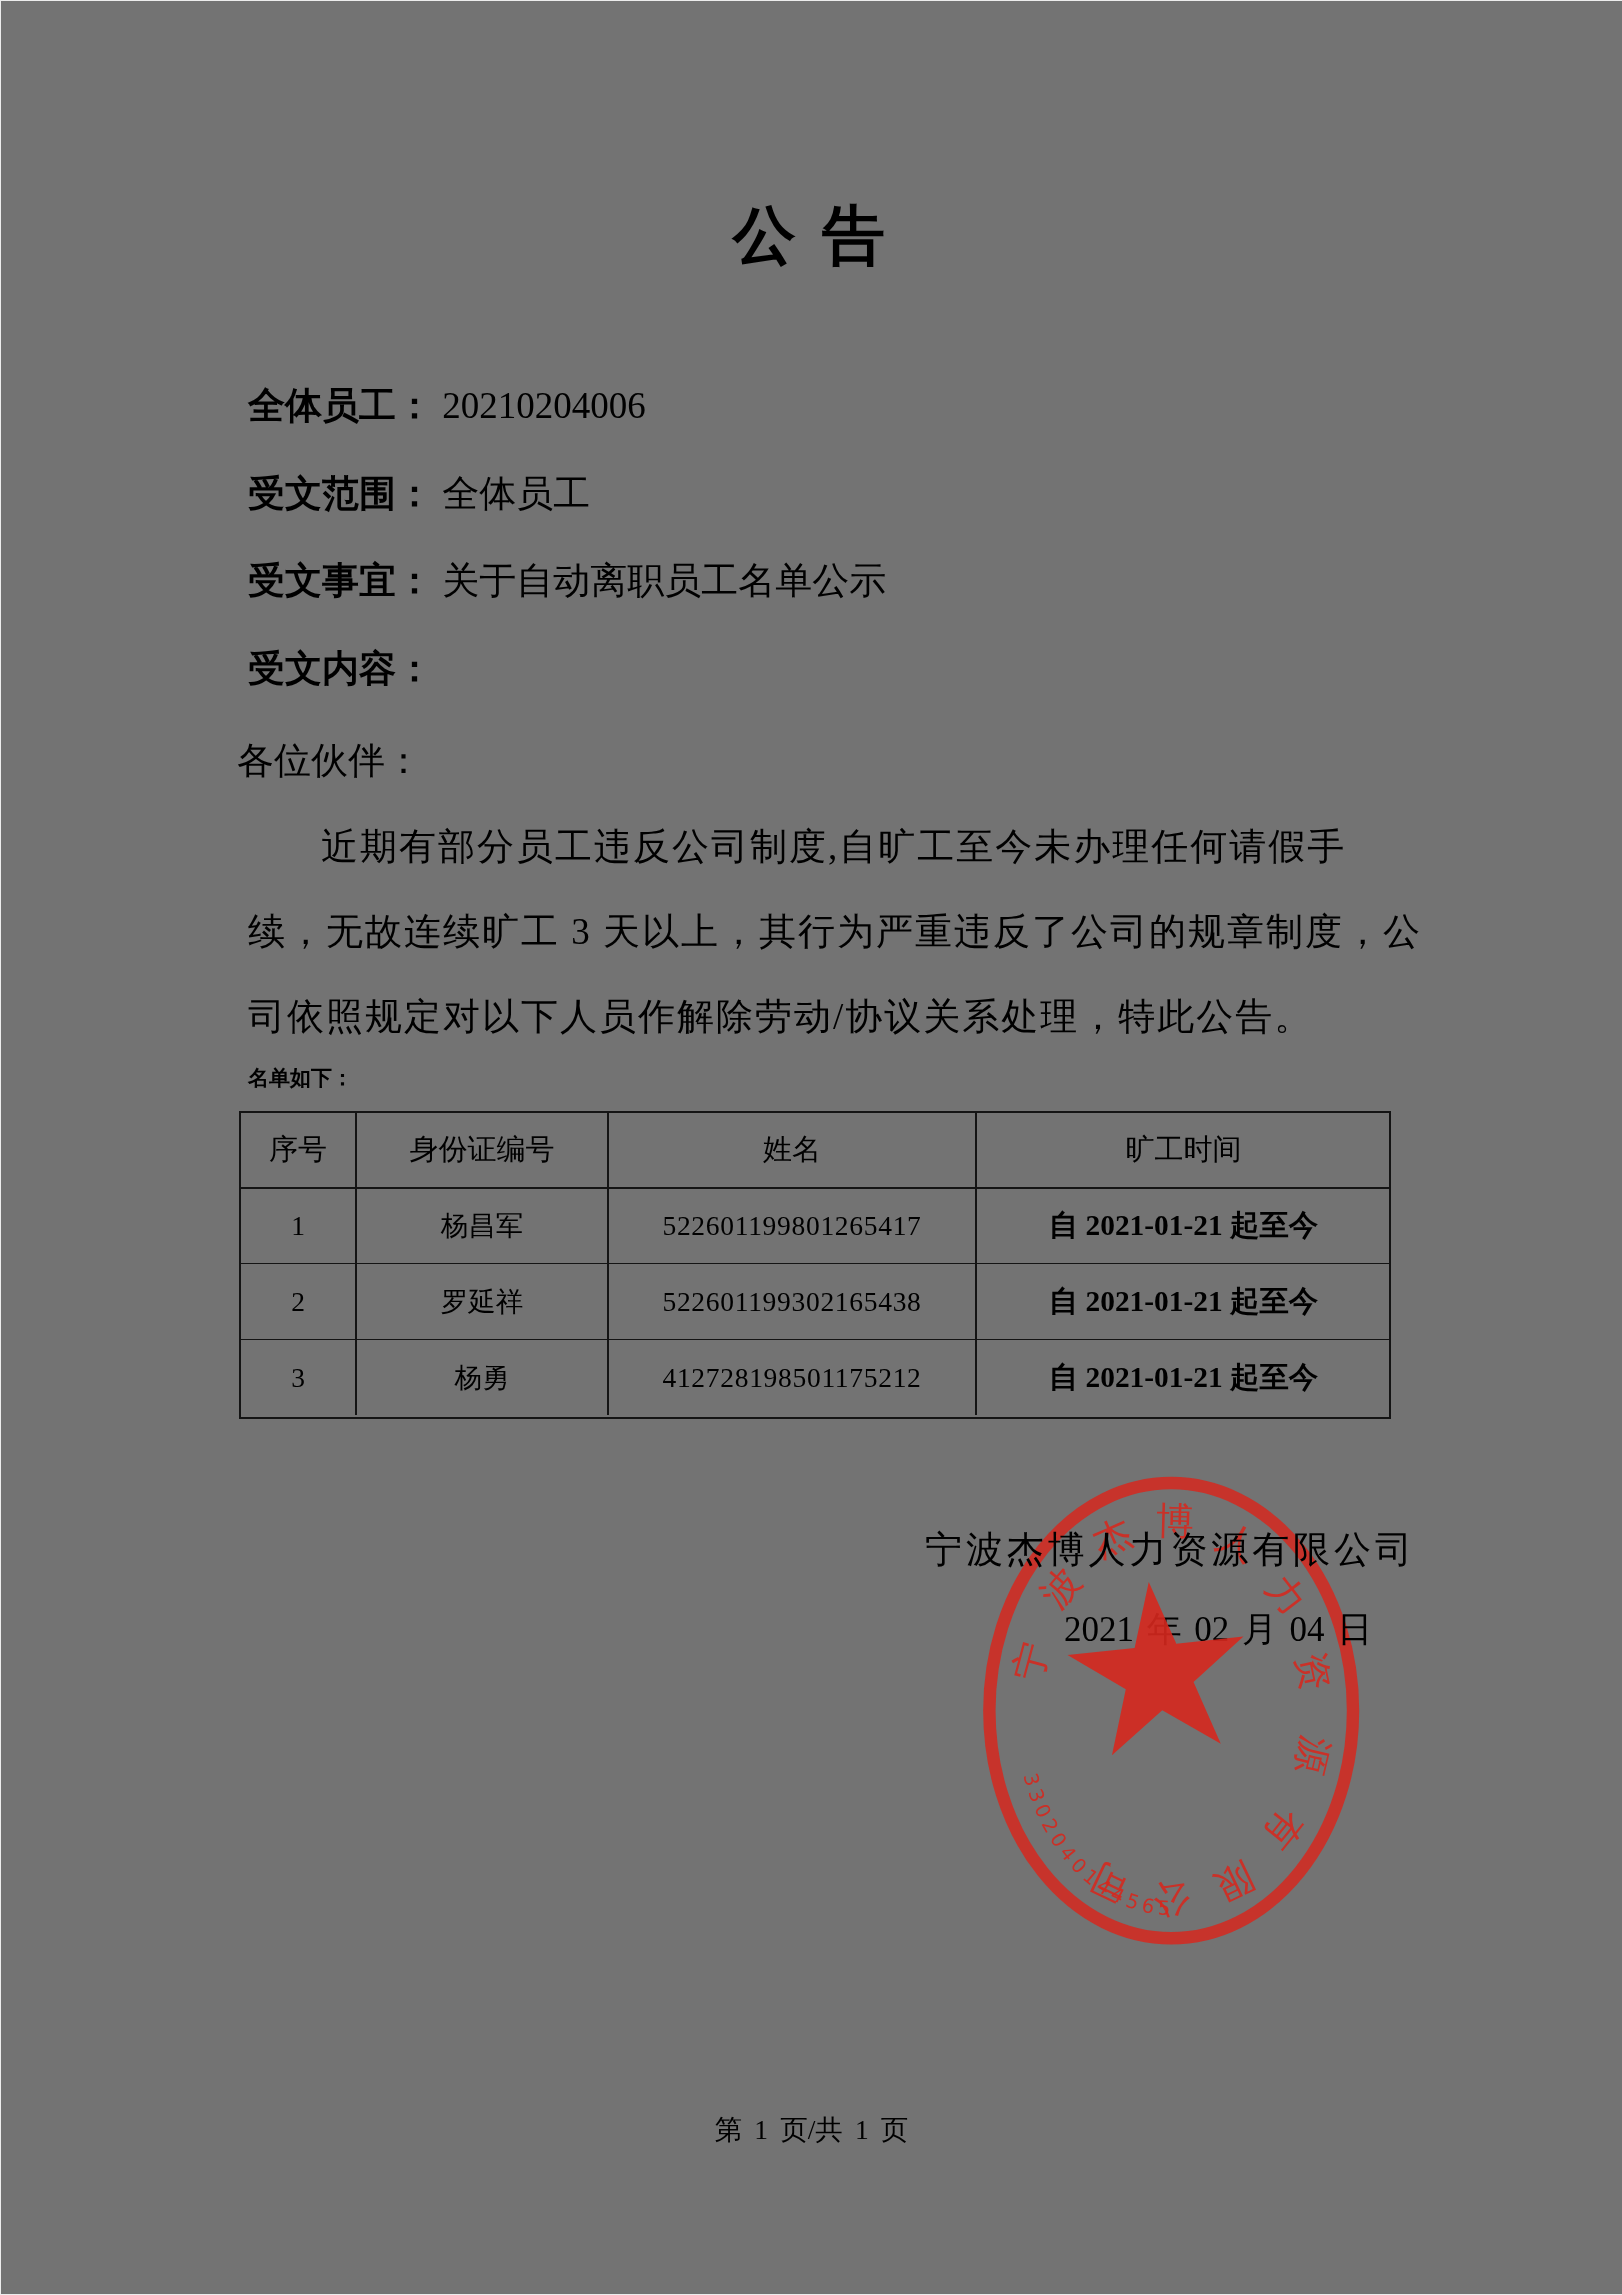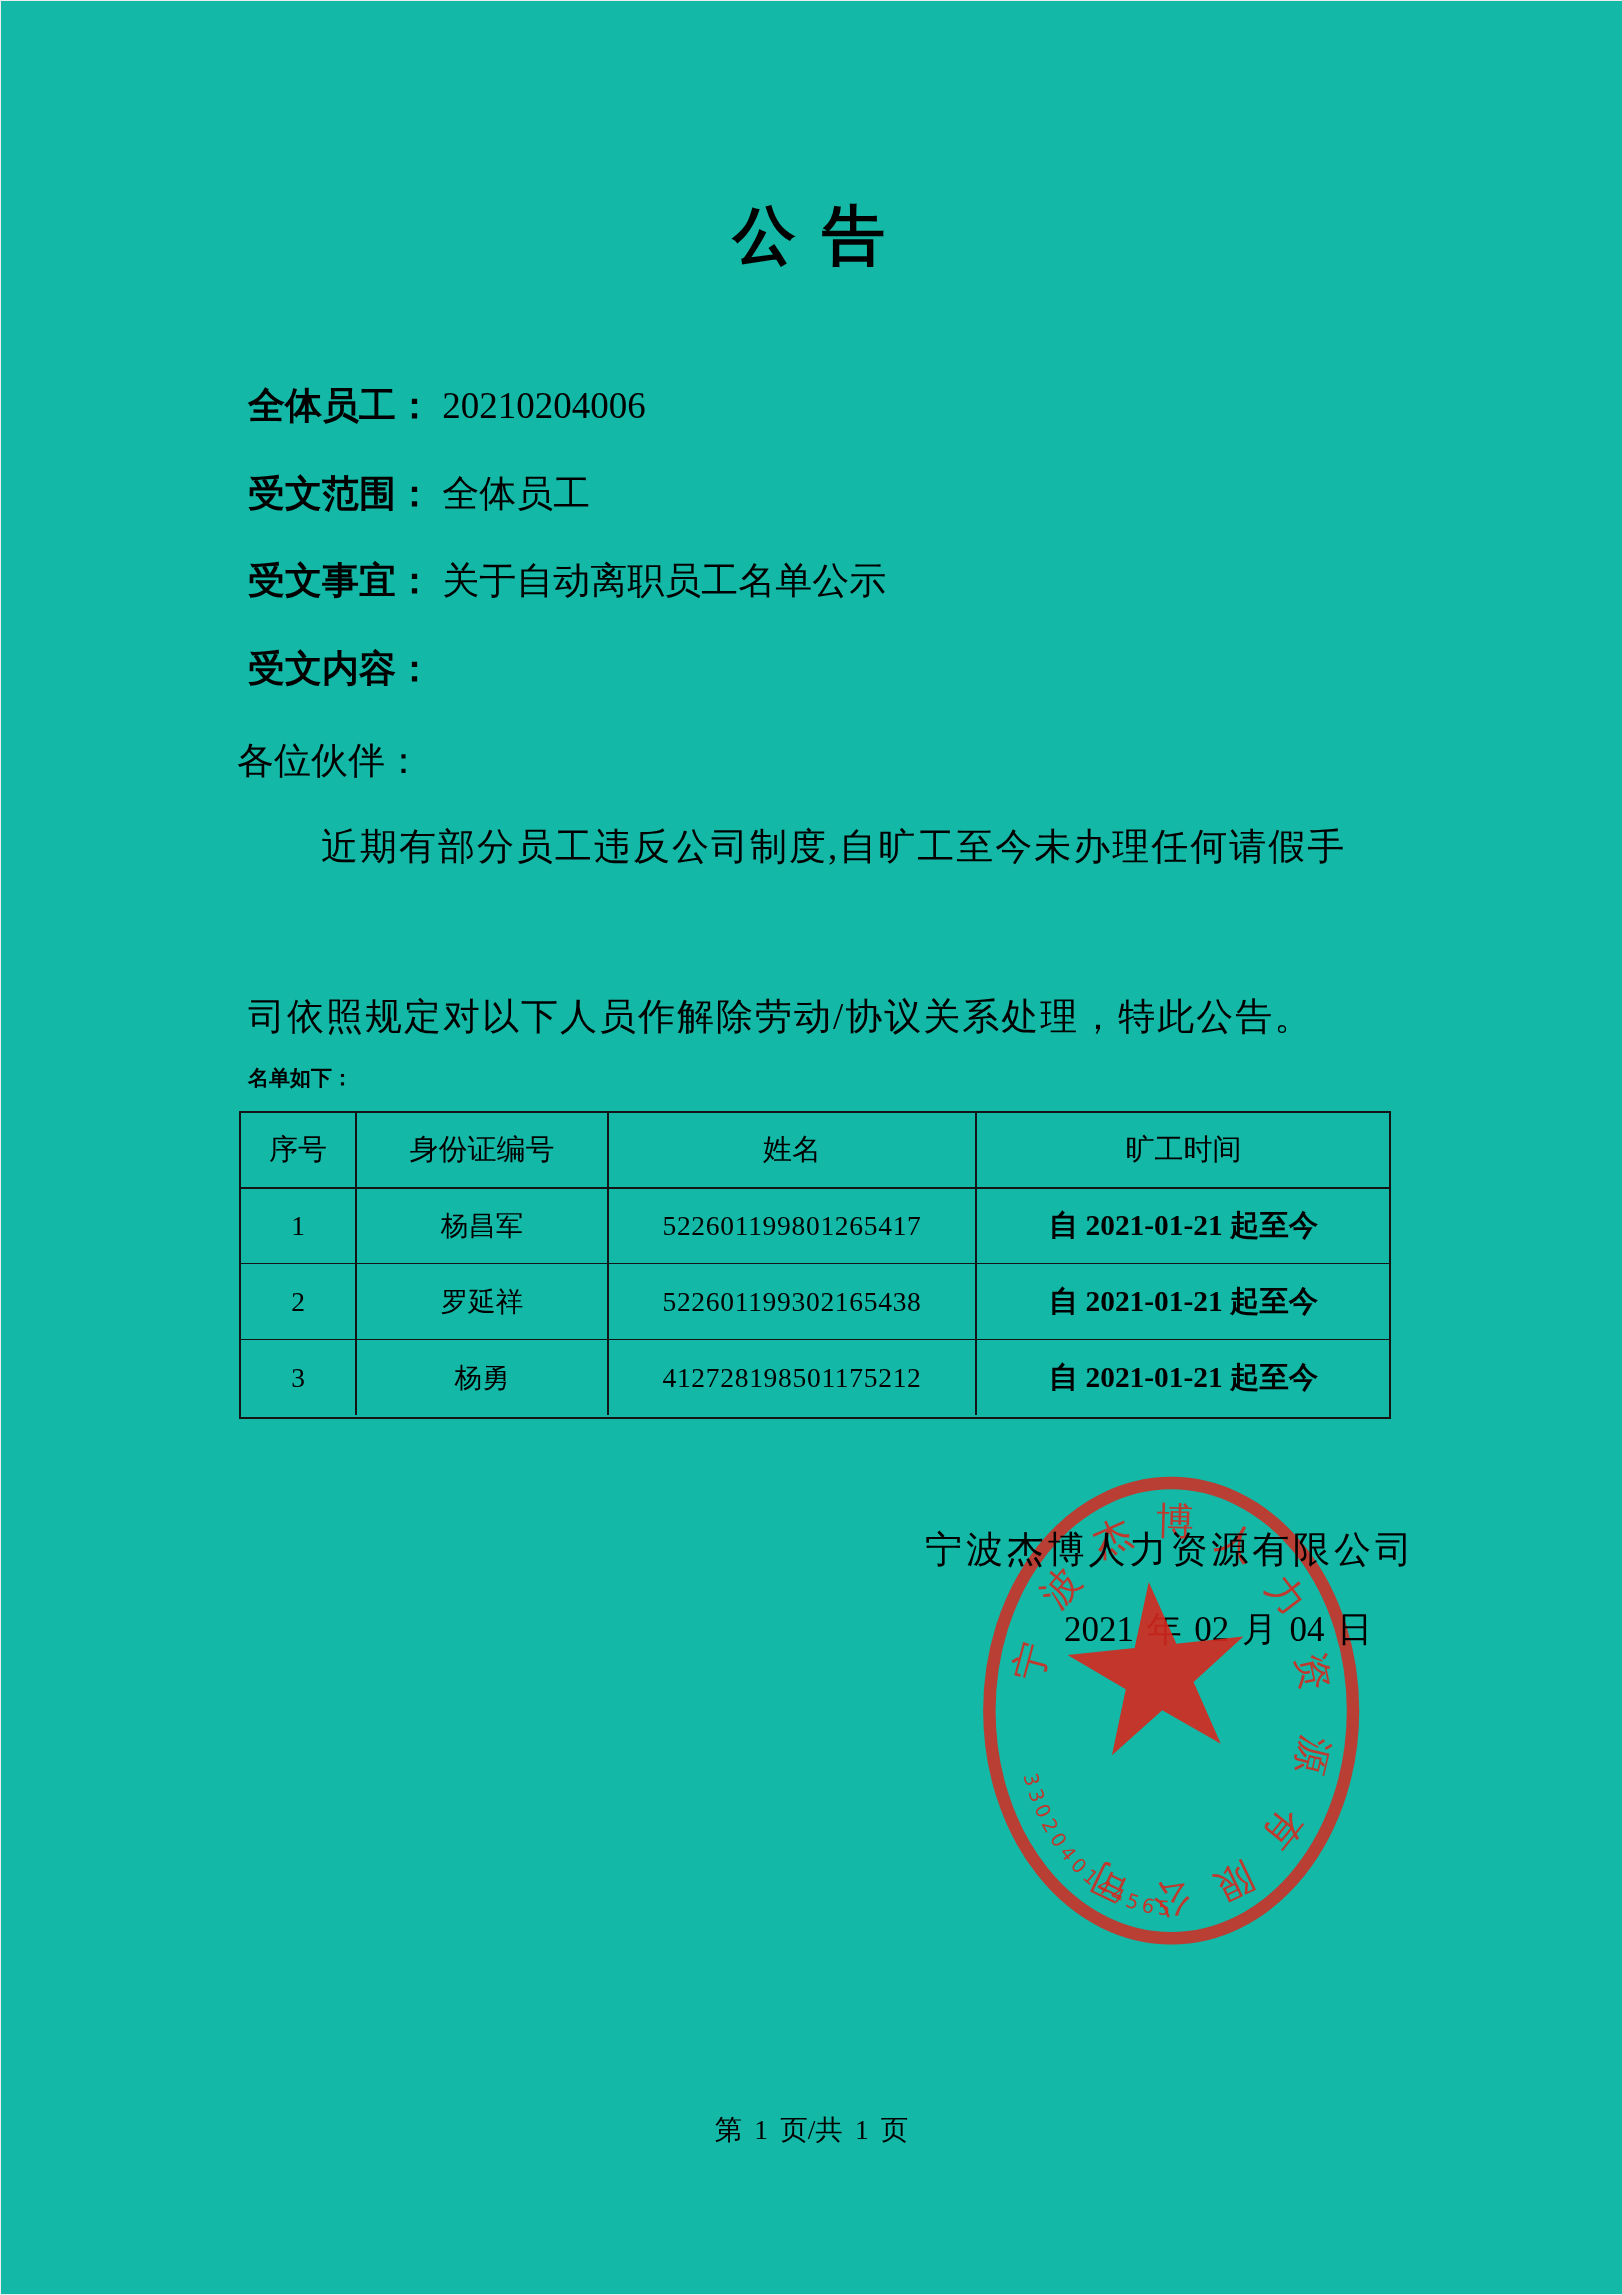--- a/index.html
+++ b/index.html
@@ -1,19 +1,19 @@
 <!DOCTYPE html>
 <html style="font-size:10.5px"><head>
 <meta charset="utf-8">
 <style>
   html,body{margin:0;padding:0;background:#fff;}
   #page{
     position:relative;
     width:1623px;height:2295px;
-    background:#14b8a6;
+    background:#737373;
     border:1.3px solid #ececec;
     box-sizing:border-box;
     font-family:"Liberation Serif","DejaVu Serif",serif;
     color:#000;
     overflow:hidden;
   }
   .abs{position:absolute;line-height:1;white-space:nowrap;}
   .doc-title{
     top:204px;left:0;width:100%;
     text-align:center;
@@ -89,20 +89,21 @@
   <div class="abs field-line" style="top:561px">
     <span class="field-label">受文事宜：</span><span class="field-value">关于自动离职员工名单公示</span>
   </div>
   <div class="abs field-line" style="top:649px">
     <span class="field-label">受文内容：</span><span class="field-value"></span>
   </div>
 
   <div class="abs salutation">各位伙伴：</div>
 
   <div class="abs para-line para-indent" style="top:827px">近期有部分员工违反公司制度,自旷工至今未办理任何请假手</div>
+  <div class="abs para-line" style="top:912px">续，无故连续旷工 3 天以上，其行为严重违反了公司的规章制度，公</div>
   <div class="abs para-line" style="top:997px">司依照规定对以下人员作解除劳动/协议关系处理，特此公告。</div>
 
   <div class="abs list-intro">名单如下：</div>
 
   <div class="doc-table">
     <div class="cell header">序号</div>
     <div class="cell header">身份证编号</div>
     <div class="cell header">姓名</div>
     <div class="cell header last-col">旷工时间</div>
 

